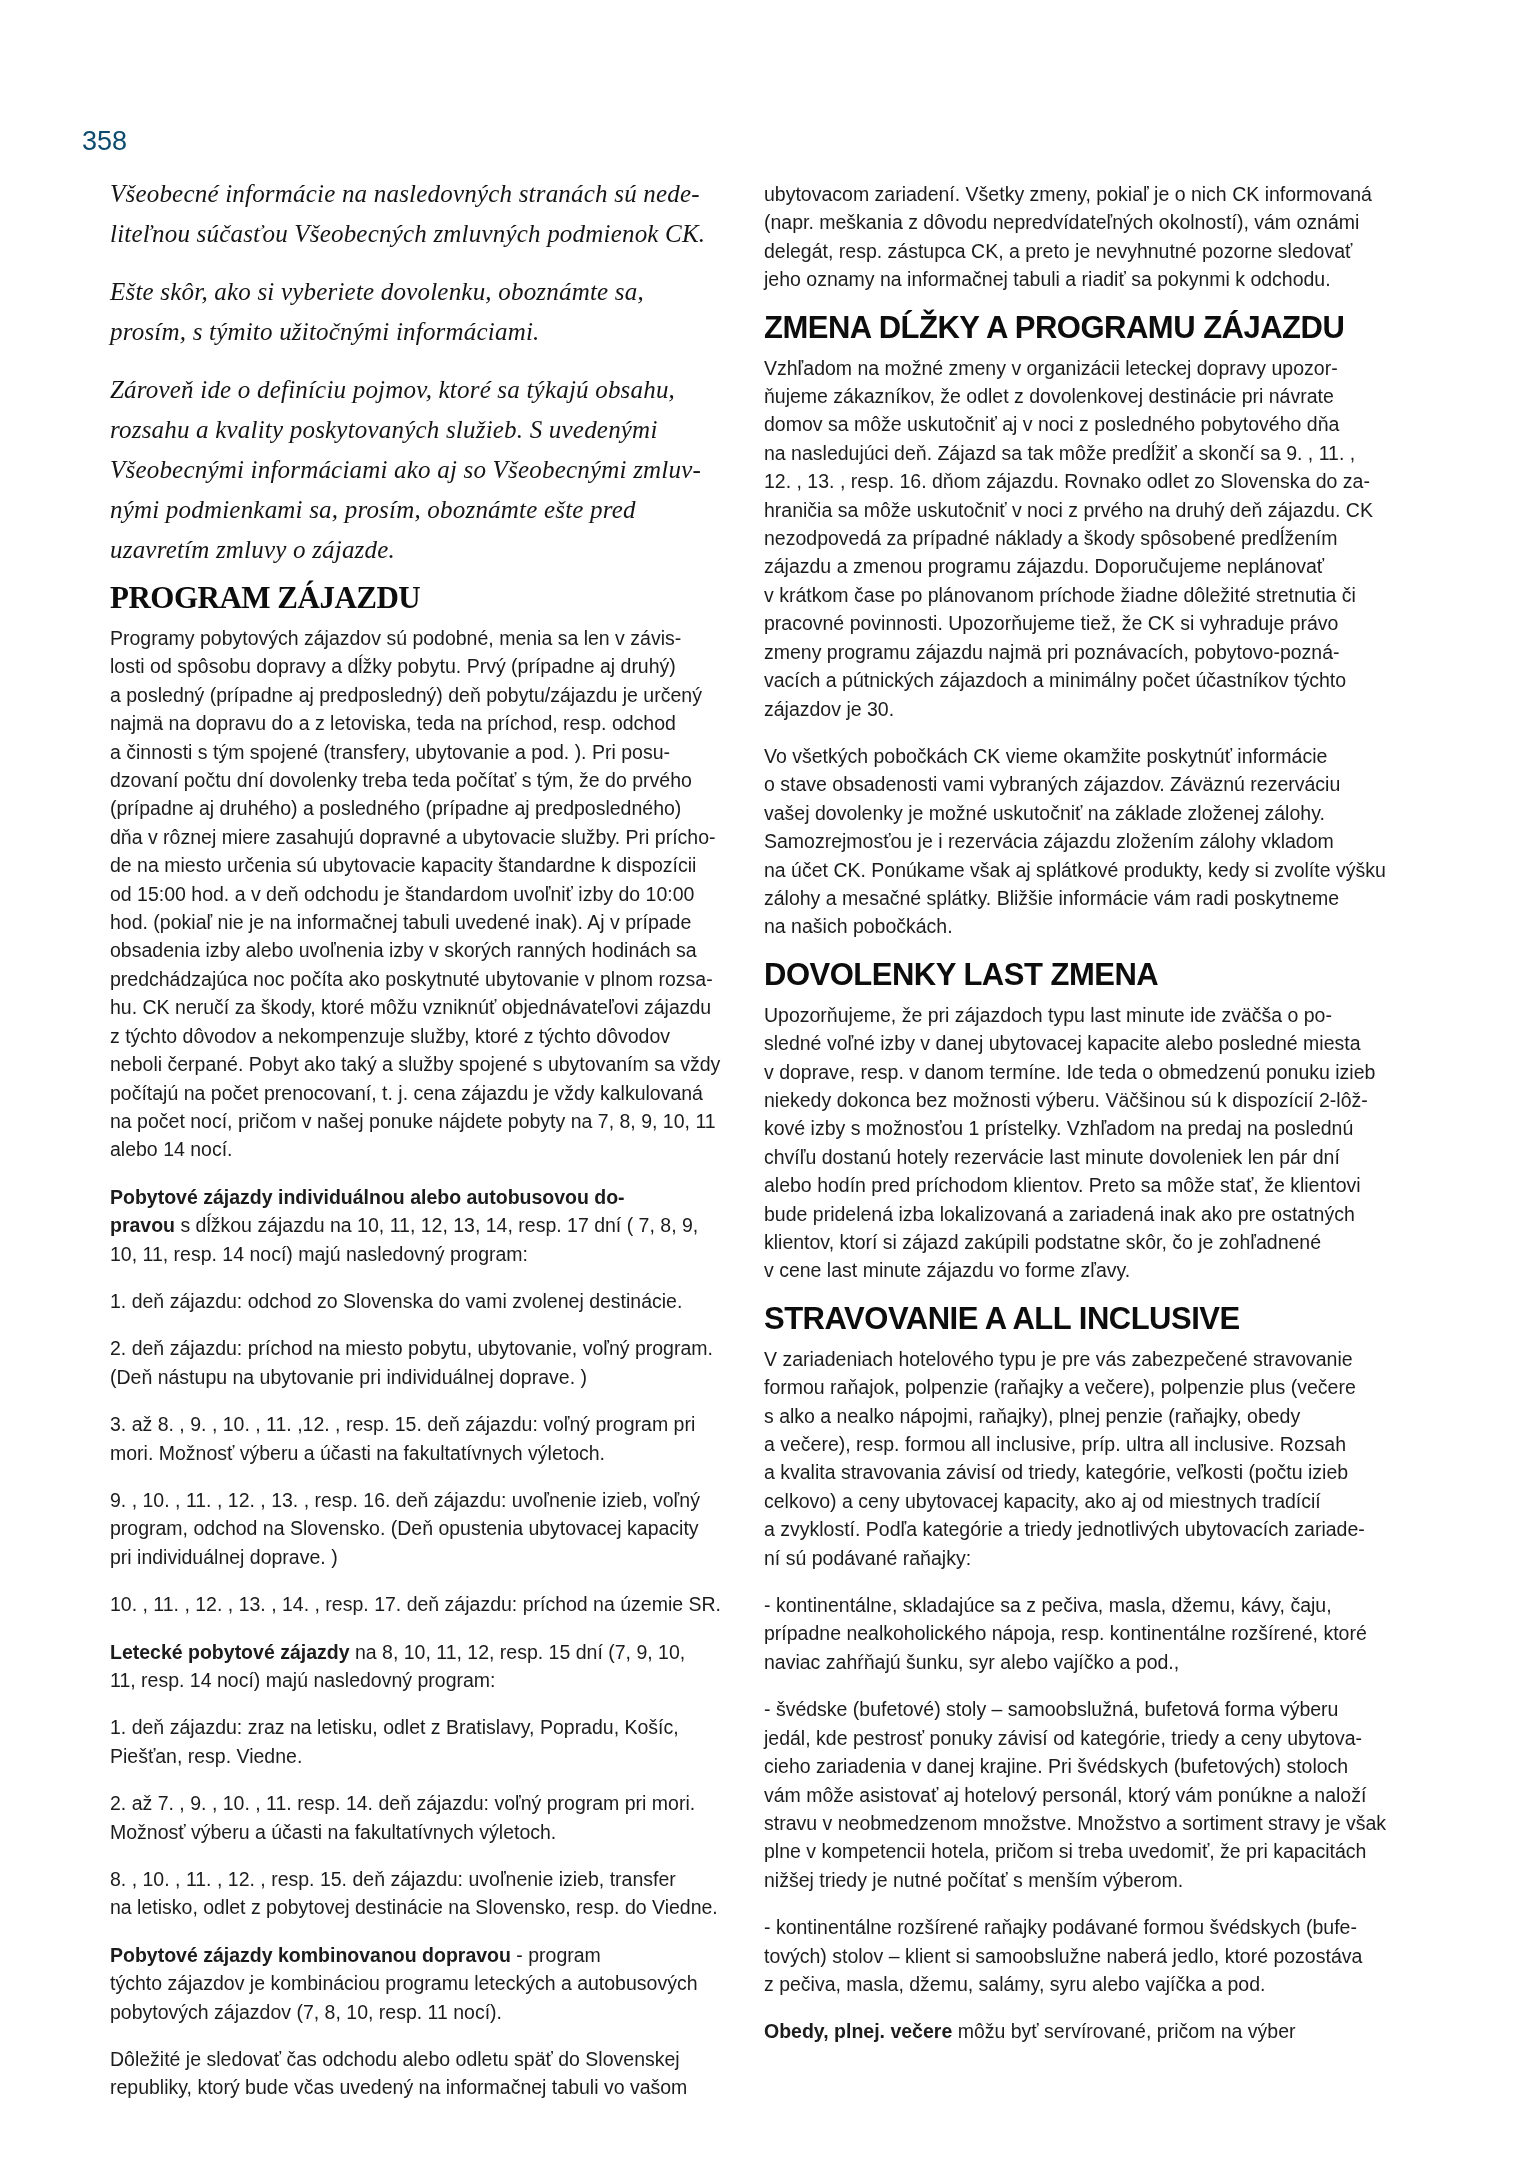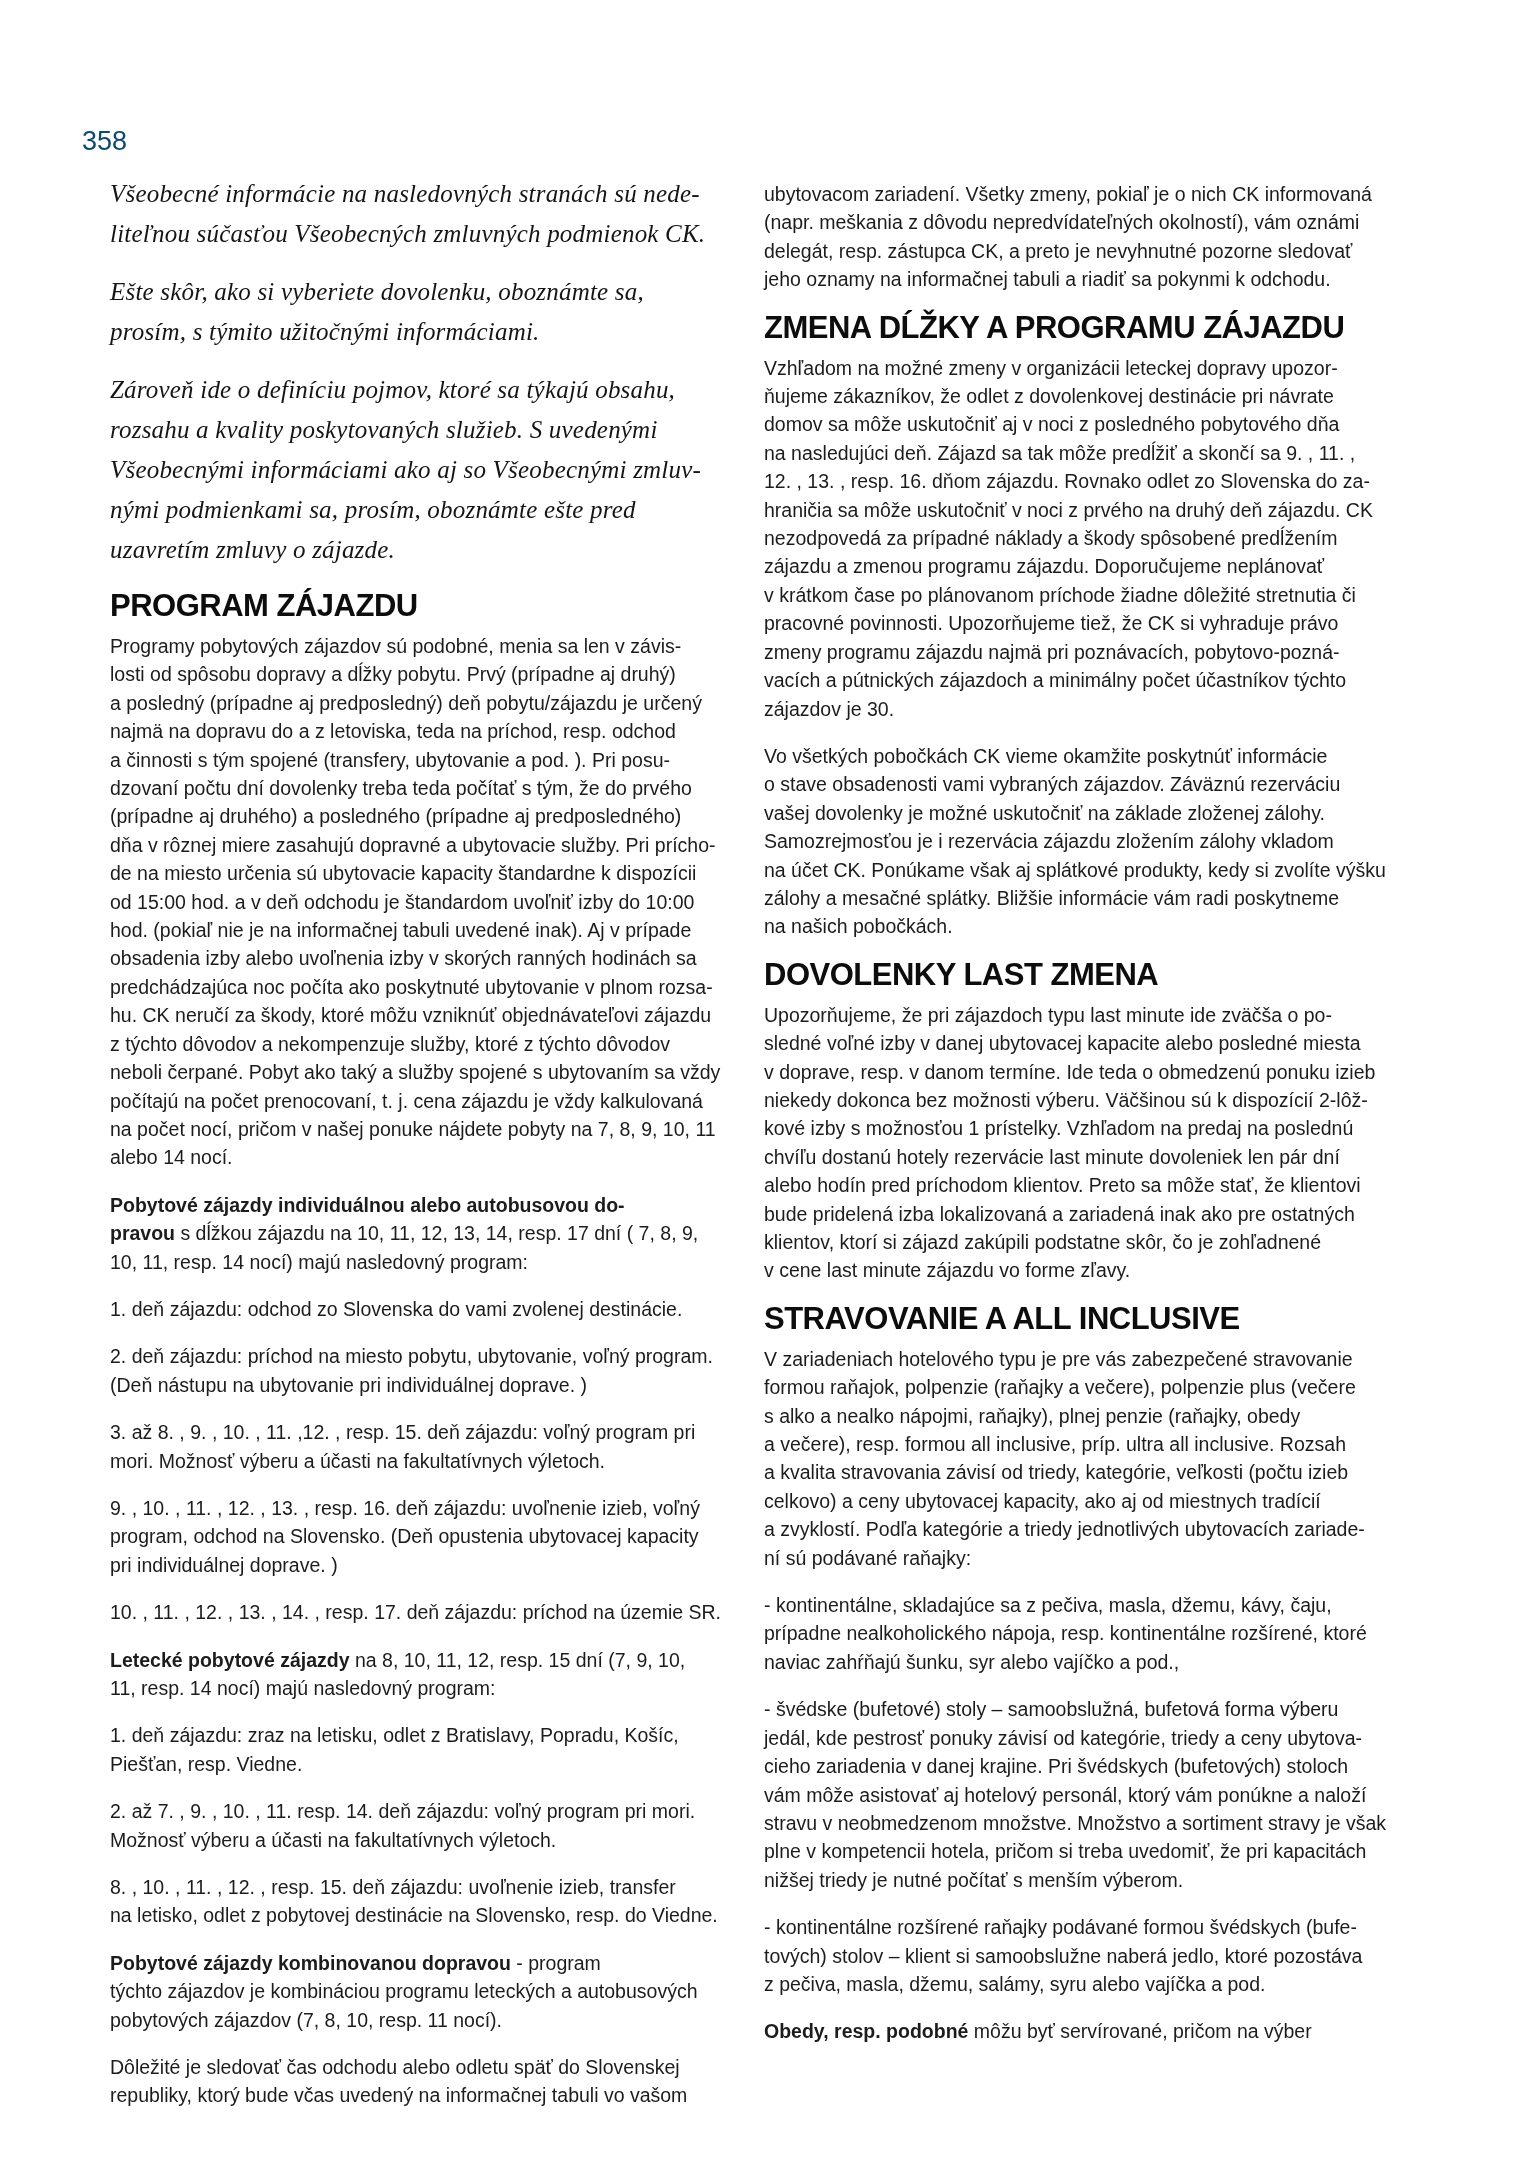--- a/index.html
+++ b/index.html
@@ -31,21 +31,21 @@
     font-size:31px; line-height:34px;
     font-weight:700; letter-spacing:-0.5px;
     margin-top:17px;
     color:#0d0d0d;
   }
   p.body {
     font-size:19.5px; line-height:28.4px;
     margin-top:19px;
     color:#1c1c1c;
   }
-  .intro + .heading { margin-top:19px; }
+  .intro + .heading { margin-top:11px;font-family:Liberation Serif, serif; }
   .heading + .body { margin-top:9px; }
   .col > :first-child { margin-top:0; }
   .b { font-weight:700; }
 </style>
 </head>
 <body>
 
 <div class="page-number">358</div>
 
 <div class="col col-left">
@@ -157,14 +157,14 @@
     <p class="body"><span>- švédske (bufetové) stoly – samoobslužná, bufetová forma výberu
 jedál, kde pestrosť ponuky závisí od kategórie, triedy a ceny ubytova-
 cieho zariadenia v danej krajine. Pri švédskych (bufetových) stoloch
 vám môže asistovať aj hotelový personál, ktorý vám ponúkne a naloží
 stravu v neobmedzenom množstve. Množstvo a sortiment stravy je však
 plne v kompetencii hotela, pričom si treba uvedomiť, že pri kapacitách
 nižšej triedy je nutné počítať s menším výberom.</span></p>
     <p class="body"><span>- kontinentálne rozšírené raňajky podávané formou švédskych (bufe-
 tových) stolov – klient si samoobslužne naberá jedlo, ktoré pozostáva
 z pečiva, masla, džemu, salámy, syru alebo vajíčka a pod.</span></p>
-    <p class="body"><span class="b">Obedy, resp. podobné</span><span> môžu byť servírované, pričom na výber</span></p>
+    <p class="body"><span class="b">Obedy, plnej. večere</span><span> môžu byť servírované, pričom na výber</span></p>
   </div>
 
 </body></html>

